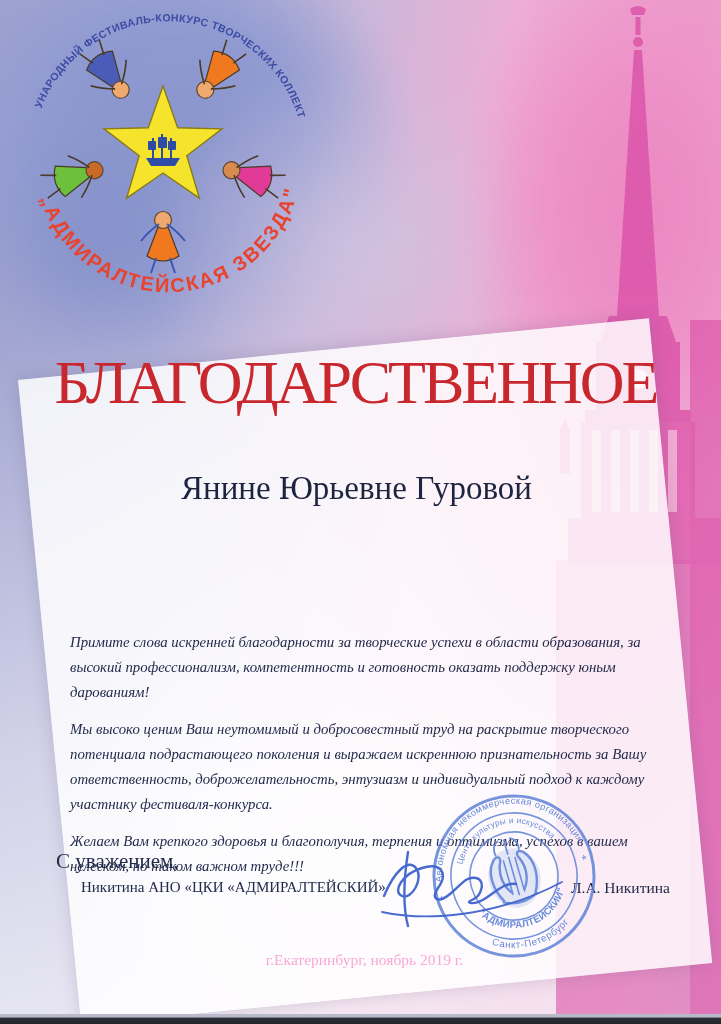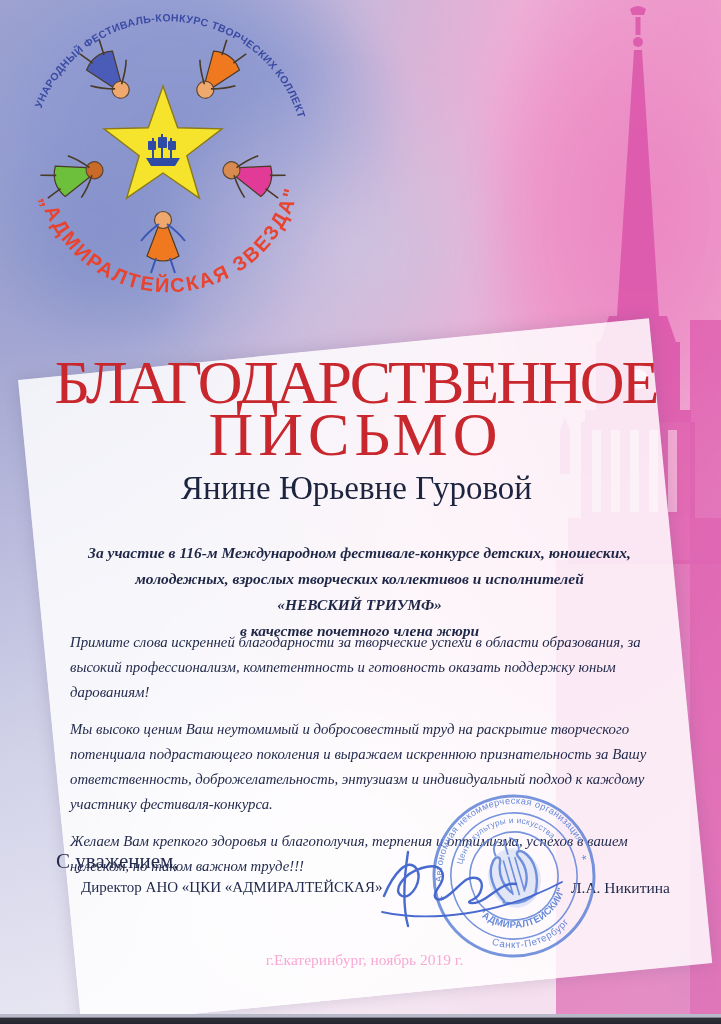--- a/index.html
+++ b/index.html
@@ -143,40 +143,33 @@
       <circle cx="163" cy="76" r="8.5" fill="#c96a28" stroke="#5a4632" stroke-width="1.2"></circle>
       <path d="M159,72 Q148,64 141,55 M167,72 Q178,64 185,55 M156,38 L151,23 M170,38 L175,23" stroke="#4a3a28" stroke-width="1.6" fill="none"></path>
     </g>
     <text class="arc-red">
       <textPath href="#arcBotLogo" startOffset="50%" text-anchor="middle">„АДМИРАЛТЕЙСКАЯ ЗВЕЗДА"</textPath>
     </text>
   </svg>
 
   <div class="txt title">
     <div class="t1">БЛАГОДАРСТВЕННОЕ</div>
-    <div class="t2">ПИСЬМО</div>
   </div>
 
   <div class="txt recipient">Янине Юрьевне Гуровой</div>
 
-  <div class="txt subtitle">
-    <div>За участие в 116-м Международном фестивале-конкурсе детских, юношеских,</div>
-    <div>молодежных, взрослых творческих коллективов и исполнителей</div>
-    <div>«НЕВСКИЙ ТРИУМФ»</div>
-    <div>в качестве почетного члена жюри</div>
-  </div>
 
   <div class="txt bodytext">
     <p>Примите слова искренней благодарности за творческие успехи в области образования, за высокий профессионализм, компетентность и готовность оказать поддержку юным дарованиям!</p>
     <p>Мы высоко ценим Ваш неутомимый и добросовестный труд на раскрытие творческого потенциала подрастающего поколения и выражаем искреннюю признательность за Вашу ответственность, доброжелательность, энтузиазм и индивидуальный подход к каждому участнику фестиваля-конкурса.</p>
     <p>Желаем Вам крепкого здоровья и благополучия, терпения и оптимизма, успехов в вашем нелегком, но таком важном труде!!!</p>
   </div>
 
   <div class="txt closing">С уважением,</div>
-  <div class="txt sig-title">Директор  АНО «ЦКИ «АДМИРАЛТЕЙСКАЯ»</div>
+  <div class="txt sig-title">Никитина  АНО «ЦКИ «АДМИРАЛТЕЙСКИЙ»</div>
   <div class="txt sig-name">Л.А. Никитина</div>
   <div class="txt footer">г.Екатеринбург, ноябрь 2019 г.</div>
 
   <svg class="stamp-svg" width="180" height="180" viewBox="0 0 180 180">
     <defs>
       <path id="stOuterTop" d="M 19.1 102.3 A 72 72 0 1 1 160.9 102.3"></path>
       <path id="stOuterBot" d="M 27.6 126 A 72 72 0 0 0 152.4 126"></path>
       <path id="stInnerTop" d="M 37.2 94.6 A 53 53 0 1 1 142.8 94.6"></path>
       <path id="stNameBot" d="M 45 116 A 52 52 0 0 0 135 116"></path>
     </defs>

